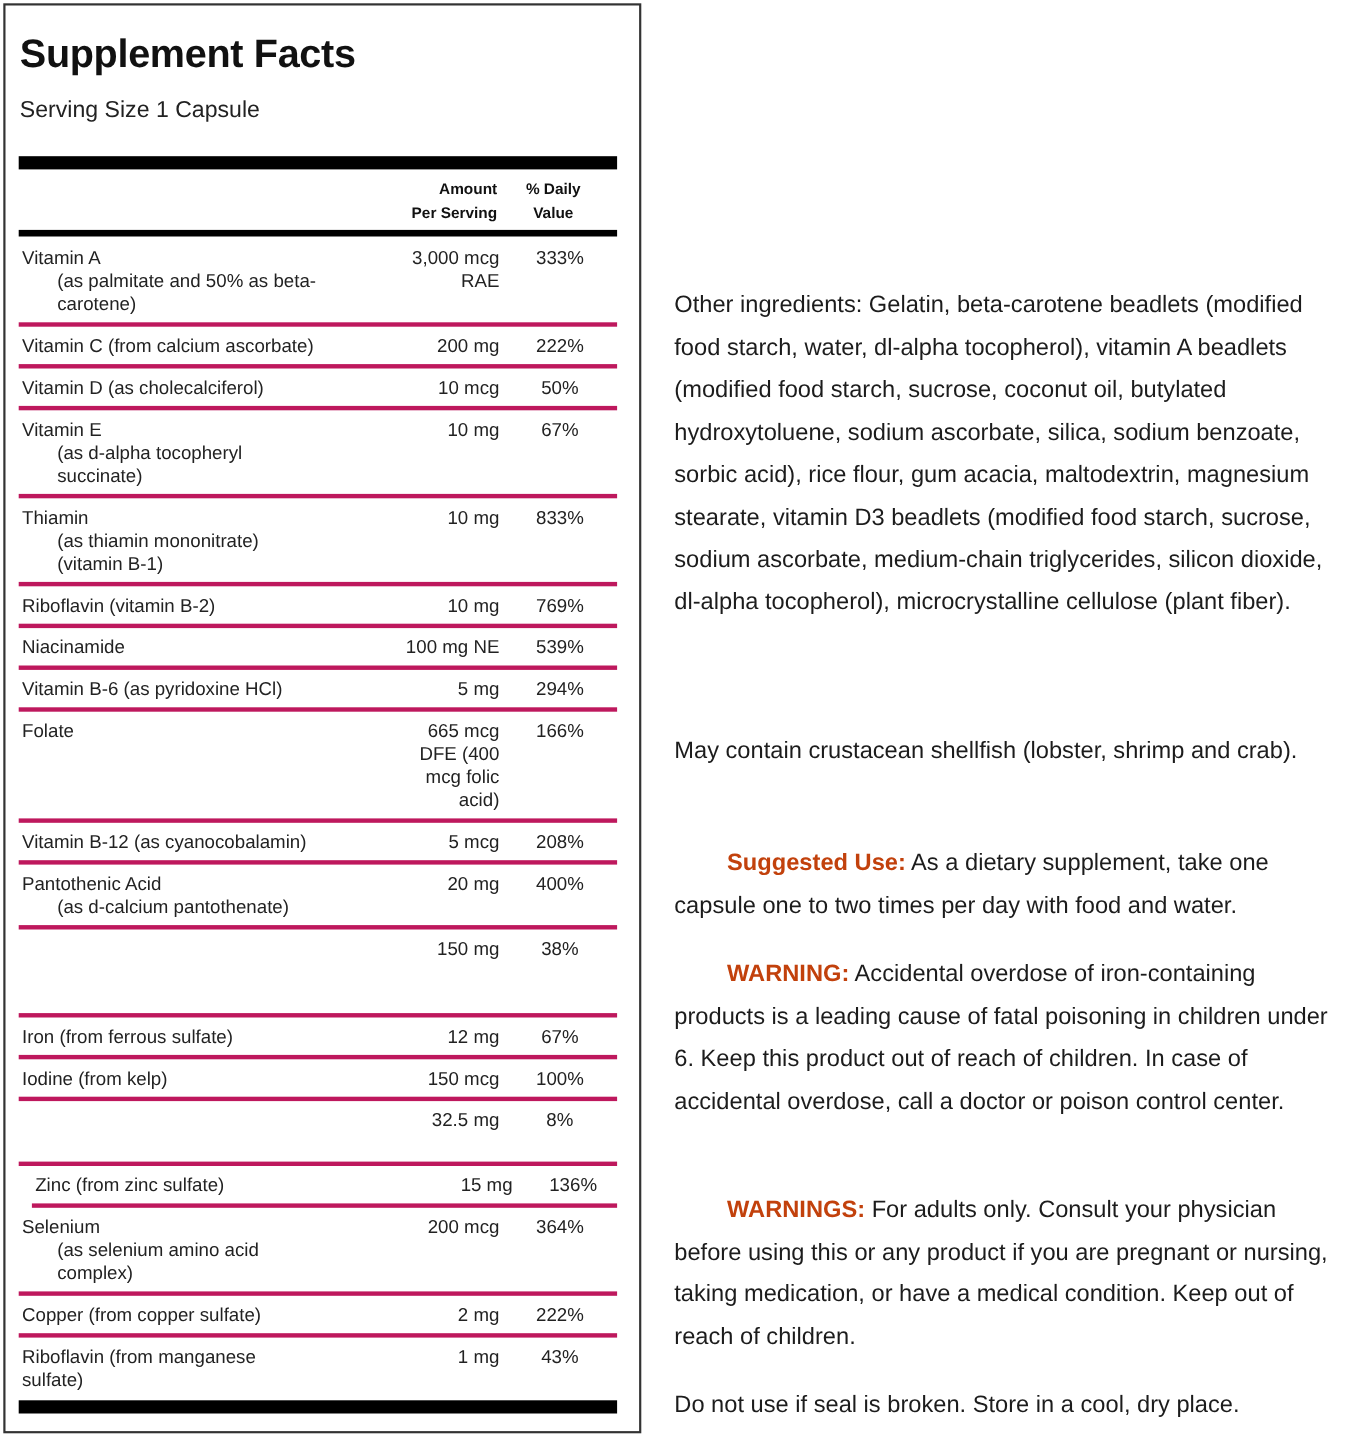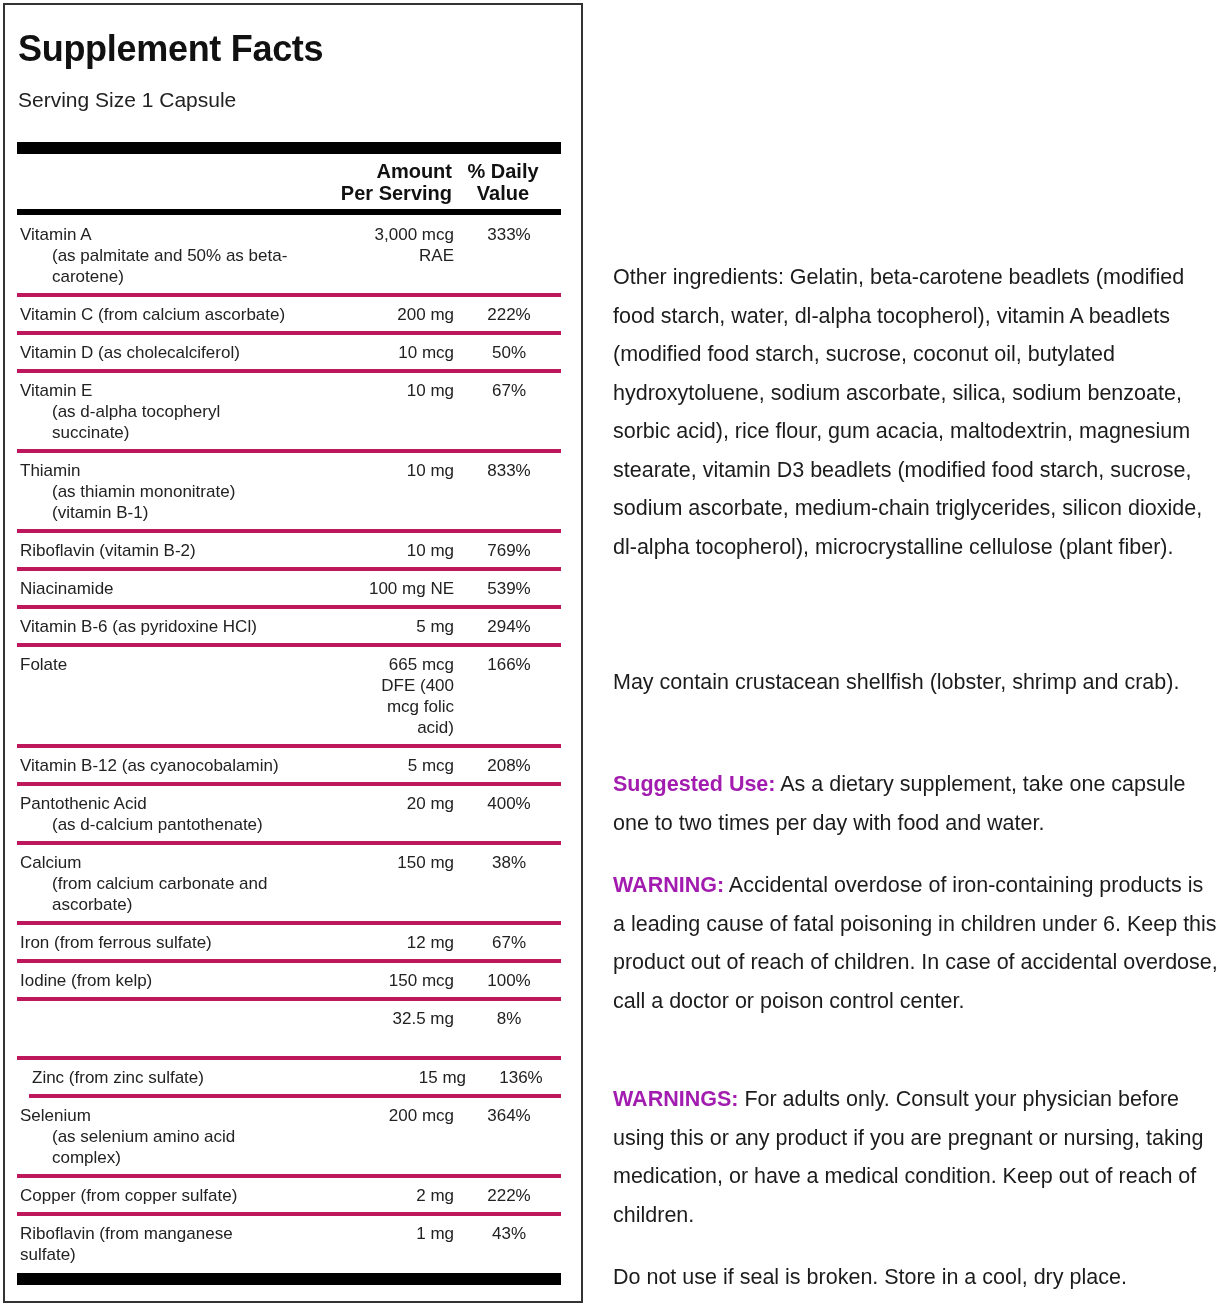--- a/index.html
+++ b/index.html
@@ -4,34 +4,34 @@
 <style>
   html, body { margin:0; padding:0; background:#ffffff; }
   body { width:1225px; height:1307px; position:relative; overflow:hidden;
          font-family:"Liberation Sans", sans-serif; color:#1a1a1a; }
   .label-box { position:absolute; left:3px; top:3px; width:576px; height:1296px;
                border:2px solid #333; box-sizing:content-box; }
   .title { position:absolute; left:18px; top:28px; font-size:36px; font-weight:bold;
            letter-spacing:-0.3px; color:#111; }
   .serving { position:absolute; left:18px; top:88px; font-size:21px; color:#222; }
   .bar-thick { position:absolute; left:17px; width:544px; background:#000; }
-  .hdr { position:absolute; top:160px; font-size:20px; font-weight:bold; text-align:right;
+  .hdr { position:absolute; top:160px; font-size:14px; font-weight:bold; text-align:right;
          line-height:22px; color:#111; }
   .hdr-amount { left:320px; width:132px; }
   .hdr-dv { left:462px; width:82px; text-align:center; }
   .table { position:absolute; left:17px; top:217px; width:544px; }
   .row { position:relative; border-bottom:4px solid #be185d; font-size:17px; line-height:21px;
          padding-top:7px; padding-bottom:6px; color:#222; }
   .row:last-child { border-bottom:none; }
   .row .name { width:315px; padding-left:3px; }
   .row .sub { padding-left:32px; }
   .row .amt { position:absolute; top:7px; left:320px; width:117px; text-align:right; }
   .row .dv { position:absolute; top:7px; left:452px; width:80px; text-align:center; }
   .right { position:absolute; left:613px; width:605px; font-size:21.5px; line-height:38.5px; color:#1c1c1c; }
-  .right b { color:#a21caf; }
+  .right b { color:#c2410c;margin-left:48px; }
 </style>
 </head>
 <body>
 
 <div class="label-box"></div>
 <div class="title">Supplement Facts</div>
 <div class="serving">Serving Size 1 Capsule</div>
 <div class="bar-thick" style="top:142px;height:12px;"></div>
 <div class="hdr hdr-amount">
   <div>Amount</div>
@@ -148,25 +148,20 @@
       <div class="name">
         <div>Pantothenic Acid</div>
         <div class="sub">(as d-calcium pantothenate)</div>
       </div>
       <div class="amt">
         <div>20 mg</div>
       </div>
       <div class="dv">400%</div>
     </div>
     <div class="row" style="min-height: 63px;">
-      <div class="name">
-        <div>Calcium</div>
-        <div class="sub">(from calcium carbonate and</div>
-        <div class="sub">ascorbate)</div>
-      </div>
       <div class="amt">
         <div>150 mg</div>
       </div>
       <div class="dv">38%</div>
     </div>
     <div class="row" style="min-height: 21px;">
       <div class="name">
         <div>Iron (from ferrous sulfate)</div>
       </div>
       <div class="amt">

